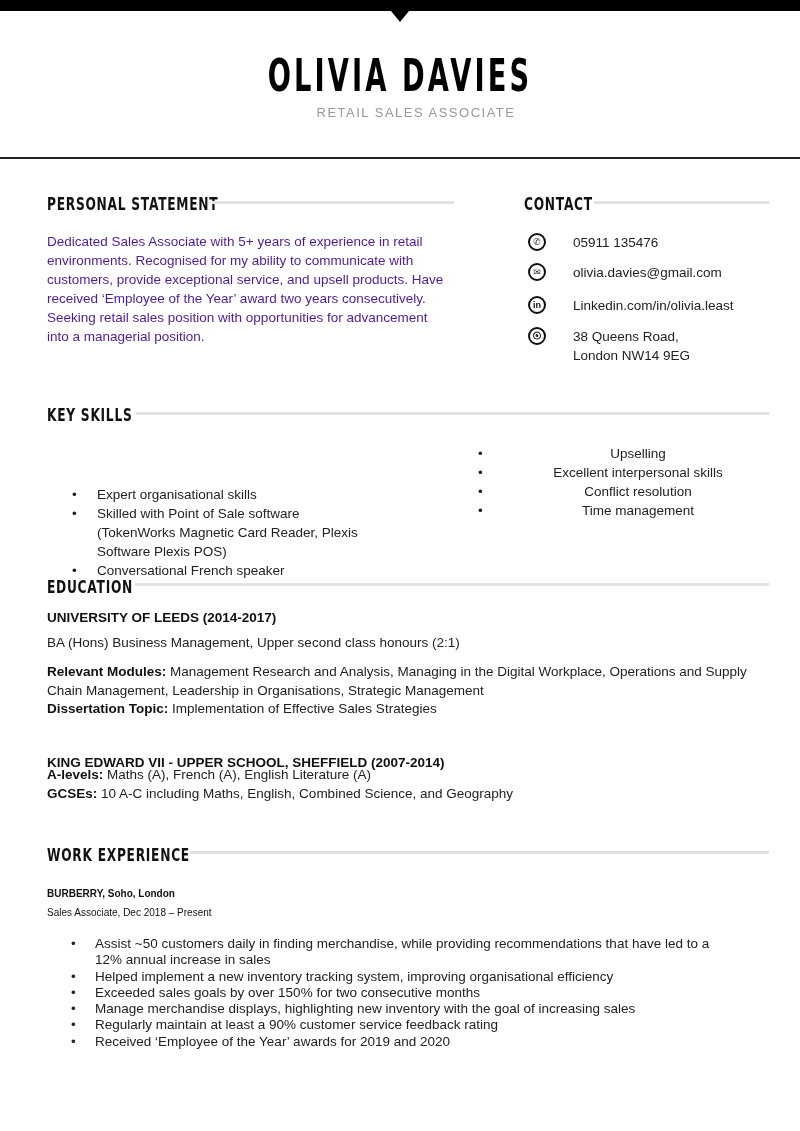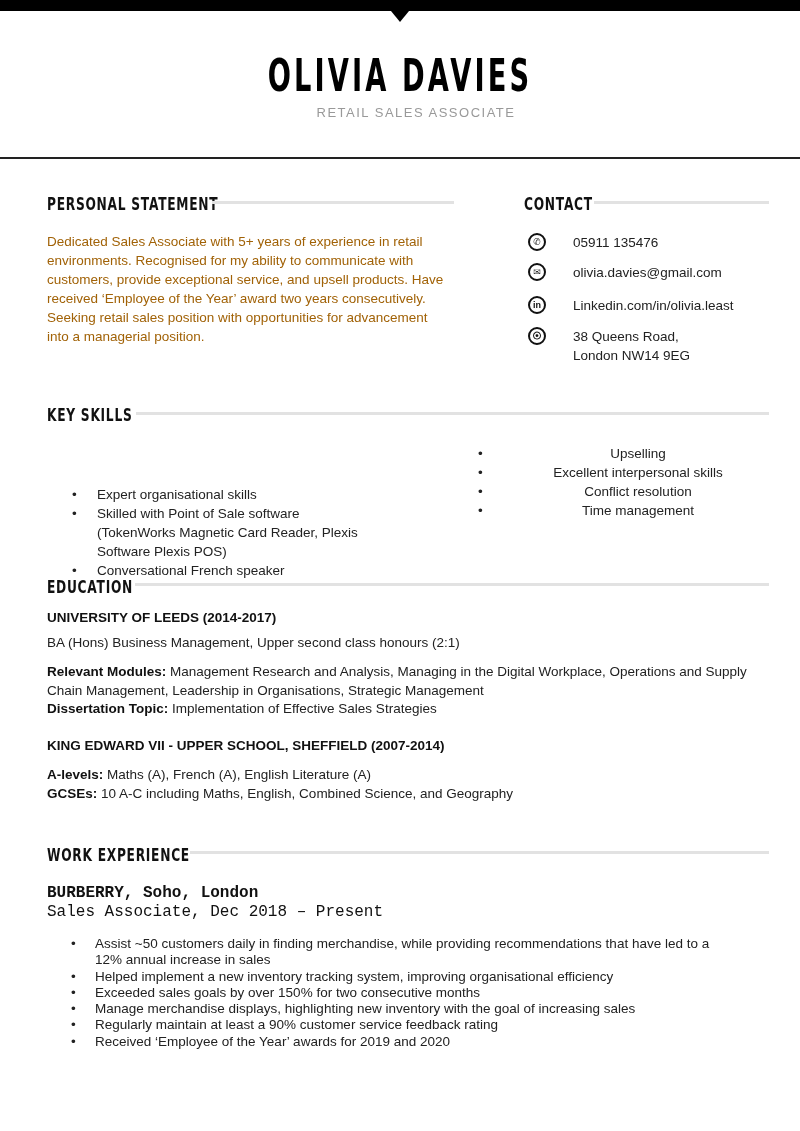--- a/index.html
+++ b/index.html
@@ -16,37 +16,37 @@
     transform: scaleX(0.62); transform-origin: center; color: #000; line-height: 52px; }
   .role { position: absolute; left: 16px; top: 105px; width: 800px; text-align: center;
     font-size: 13px; letter-spacing: 1.5px; color: #999; }
   .header-rule { position: absolute; left: 0; top: 157px; width: 800px; height: 2px; background: #222; }
 
   .sec-title { position: absolute; font-family: "DejaVu Sans", sans-serif; font-weight: bold;
     font-size: 17px; letter-spacing: 1px; color: #111; transform: scaleX(0.72); transform-origin: left center;
     white-space: nowrap; line-height: 20px; }
   .sec-rule { position: absolute; height: 3px; background: #e2e2e2; }
 
-  .body-text { position: absolute; font-size: 13.5px; line-height: 19px; color: #a16207; }
+  .body-text { position: absolute; font-size: 13.5px; line-height: 19px; color: #4c1d95; }
   .ps { left: 47px; top: 232px; width: 400px; }
 
   .contact-row { position: absolute; left: 528px; display: flex; align-items: flex-start; }
   .cicon { width: 18px; height: 18px; border: 2px solid #111; border-radius: 50%; box-sizing: border-box;
     display: flex; align-items: center; justify-content: center; font-size: 9px; font-weight: bold; color: #111; margin-right: 15px; flex: 0 0 auto; }
   .ctext { font-size: 13.5px; line-height: 19px; color: #222; margin-left: 12px; }
 
   .skills { position: absolute; top: 444px; margin: 0; padding: 0; list-style: none; }
   .skills li { position: relative; padding-left: 50px; font-size: 13.5px; line-height: 19px; color: #222; }
   .skills li::before { content: "•"; position: absolute; left: 25px; top: 0; }
 
   .edu-head { position: absolute; left: 47px; font-size: 13.5px; font-weight: bold; color: #111; }
   .edu-line { position: absolute; left: 47px; width: 710px; font-size: 13.5px; line-height: 19px; color: #222; }
   .edu-line b { color: #111; }
 
-  .job-title { position: absolute; left: 47px; font-size: 16px; line-height: 19px; color: #111; font-family: Liberation Mono, monospace; }
+  .job-title { position: absolute; left: 47px; font-size: 10px; line-height: 19px; color: #111; }
   .bullets { position: absolute; left: 47px; top: 936px; width: 700px; margin: 0; padding: 0; list-style: none; }
   .bullets li { position: relative; padding-left: 48px; font-size: 13.5px; line-height: 16.3px; color: #222; }
   .bullets li::before { content: "•"; position: absolute; left: 24px; top: 0; }
 </style>
 </head>
 <body>
 
 <div class="topbar"></div>
 <div class="tri"></div>
 
@@ -97,21 +97,21 @@
 </ul>
 
 <div class="sec-title" style="left:47px;top:577px;">EDUCATION</div>
 <div class="sec-rule" style="left:135px;top:583px;width:634px;"></div>
 
 <div class="edu-head" style="top:610px;">UNIVERSITY OF LEEDS (2014-2017)</div>
 <div class="edu-line" style="top:633px;">BA (Hons) Business Management, Upper second class honours (2:1)</div>
 <div class="edu-line" style="top:662px;"><b>Relevant Modules:</b><span> Management Research and Analysis, Managing in the Digital Workplace, Operations and Supply Chain Management, Leadership in Organisations, Strategic Management</span></div>
 <div class="edu-line" style="top:699px;"><b>Dissertation Topic:</b><span> Implementation of Effective Sales Strategies</span></div>
 
-<div class="edu-head" style="top:738px;text-align:right;">KING EDWARD VII - UPPER SCHOOL, SHEFFIELD (2007-2014)</div>
+<div class="edu-head" style="top:755px;text-align:right;">KING EDWARD VII - UPPER SCHOOL, SHEFFIELD (2007-2014)</div>
 <div class="edu-line" style="top:765px;"><b>A-levels:</b><span> Maths (A), French (A), English Literature (A)</span></div>
 <div class="edu-line" style="top:784px;"><b>GCSEs:</b><span> 10 A-C including Maths, English, Combined Science, and Geography</span></div>
 
 <div class="sec-title" style="left:47px;top:845px;">WORK EXPERIENCE</div>
 <div class="sec-rule" style="left:190px;top:851px;width:579px;"></div>
 
 <div class="job-title" style="top:884px;font-weight:bold;">BURBERRY, Soho, London</div>
 <div class="job-title" style="top:903px;">Sales Associate, Dec 2018 – Present</div>
 
 <ul class="bullets">

